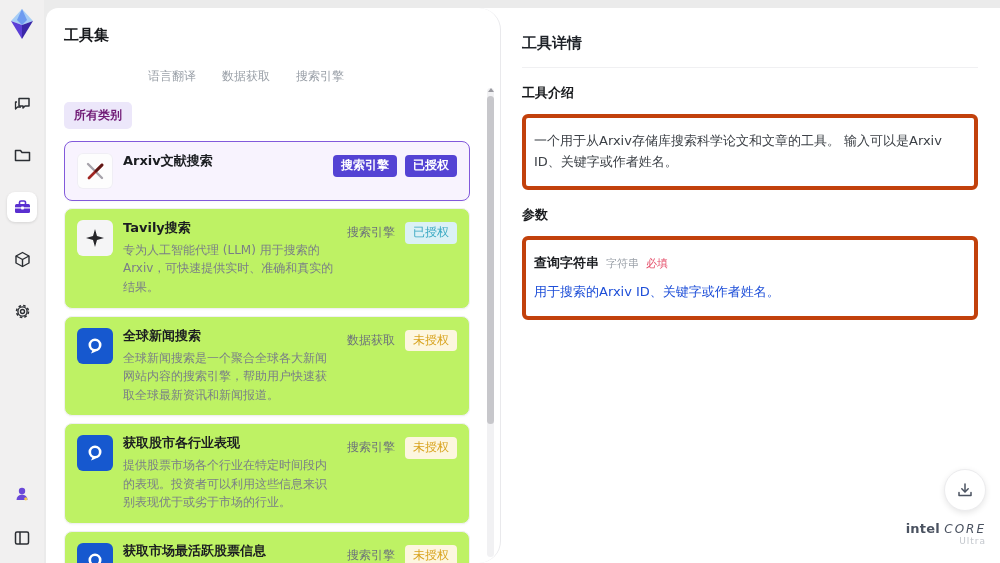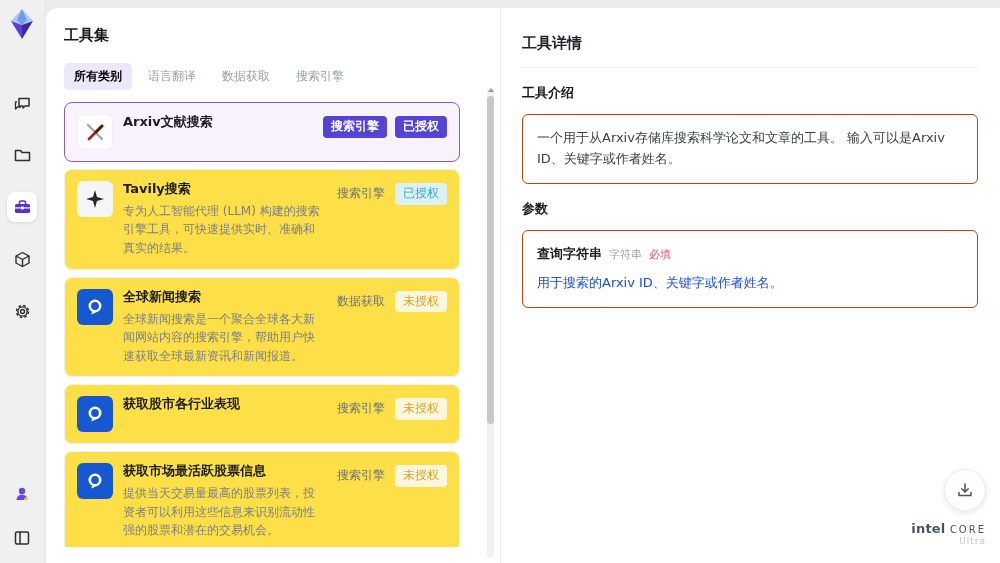--- a/index.html
+++ b/index.html
@@ -20,29 +20,29 @@
   .rail-btn.active { background:#ffffff; box-shadow:0 1px 3px rgba(0,0,0,.12); }
   .rail-bottom { position:absolute; bottom:10px; left:0; width:44px; display:flex; flex-direction:column; align-items:center; gap:14px; }
 
   
   .main-card {
     position:absolute; left:46px; top:8px; right:0; bottom:0;
     background:#ffffff; border-radius:12px 0 0 0; overflow:hidden;
   }
 
   
-  .list-pane { position:absolute; left:0; top:0; width:455px; height:100%; border-right:1px solid #e9e9ec; padding:18px 40px 0 18px; }
+  .list-pane { position:absolute; left:0; top:0; width:455px; height:100%; border-right:1px solid #e9e9ec; padding:18px 30px 0 18px;border-radius:22px; }
   .pane-title { font-size:15px; font-weight:bold; color:#17191c; }
   .tabs { display:flex; gap:6px; margin-top:18px; }
   .tab { font-size:12px; color:#9aa0a8; padding:5px 10px; border-radius:5px; cursor:pointer; white-space:nowrap; }
-  .tab.active { background:#ece7fa; color:#000000; font-weight:bold; }
+  .tab.active { background:#ece7fa; color:#701a75; font-weight:bold;margin-top:39px; }
 
   .tool-list { margin-top:12px; height:445px; overflow:hidden; }
   .tool-card {
-    background:#fde047; border:1px solid #f0f0f2; border-radius:8px;
+    background:#bef264; border:1px solid #f0f0f2; border-radius:8px;
     padding:11px 12px; margin-bottom:7px; display:flex; align-items:flex-start; cursor:pointer;
     box-shadow:0 1px 2px rgba(0,0,0,.03);
   }
   .tool-card.selected { background:#f8f3fe; border:1.5px solid #8259db; }
   .tool-icon { width:36px; height:36px; border-radius:6px; background:#f5f5f6; flex:0 0 36px;
     display:flex; align-items:center; justify-content:center; overflow:hidden; }
   .tool-icon.blue { background:#1658cf; }
   .tool-icon.white { background:#fdfdfd; box-shadow:0 0 0 1px #f0eef5 inset; }
   .tool-mid { flex:1 1 auto; margin:0 10px; min-width:0; }
   .tool-title { font-size:13px; font-weight:bold; color:#1b1d21; line-height:1.3; }
@@ -58,37 +58,37 @@
   
   .scrollbar { position:absolute; right:6px; top:80px; bottom:6px; width:7px; background:#f1f1f3; border-radius:4px; }
   .scroll-thumb { position:absolute; top:8px; left:0; width:7px; height:70%; background:#c7c7cb; border-radius:4px; }
   .scroll-caret { position:absolute; top:0; left:1px; width:0; height:0;
     border-left:3px solid transparent; border-right:3px solid transparent; border-bottom:4px solid #9a9aa0; }
 
   
   .detail-pane { position:absolute; left:456px; top:8px; right:0; height:100%; padding:18px 22px 0 20px; }
   .detail-header { font-size:15px; font-weight:bold; padding-bottom:14px; border-bottom:1px solid #f0f0f2; }
   .section-label { font-size:13px; font-weight:bold; margin-top:16px; color:#17191c; }
-  .detail-box { border:1px solid #c2410c; border-radius:6px; padding:13px 14px; margin-top:12px; font-size:13px; color:#3c4046; line-height:1.6; background:#fff; }
+  .detail-box { border:4px solid #c2410c; border-radius:6px; padding:13px 8px; margin-top:12px; font-size:13px; color:#3c4046; line-height:1.6; background:#fff; }
   .param-line { display:flex; align-items:baseline; gap:7px; }
   .param-name { font-size:13px; font-weight:bold; color:#1b1d21; }
   .param-type { font-size:11px; color:#9aa0a8; }
   .param-required { font-size:11px; color:#e5506b; }
   .param-desc { font-size:13px; color:#1d4ed8; margin-top:9px; }
 
   
   .download-fab {
     position:absolute; right:14px; bottom:52px; width:42px; height:42px; border-radius:50%;
     background:#ffffff; border:1px solid #ececee; box-shadow:0 2px 6px rgba(0,0,0,.10);
     display:flex; align-items:center; justify-content:center; cursor:pointer;
   }
   .intel-brand { position:absolute; right:14px; bottom:16px; text-align:center; color:#4a5260; line-height:1.1; }
   .intel-row { font-size:13px; letter-spacing:.2px; }
   .intel-word { font-weight:bold;text-align:right; }
-  .core-word { font-size:10px; letter-spacing:2px; }
+  .core-word { font-size:12px; letter-spacing:2px;font-style:italic; }
   .ultra-word { font-size:9px; color:#c3c7cd; text-align:right; margin-top:1px; letter-spacing:1px; }
 
   svg { display:block; }
 </style>
 </head>
 <body>
 
 <div class="rail">
   <div class="logo">
     <svg width="30" height="32" viewBox="0 0 30 32">
@@ -192,21 +192,21 @@
           </div>
         </div>
         <div class="tool-card">
           <div class="tool-icon ">
             <svg width="22" height="22" viewBox="0 0 22 22">
       <path d="M11 2 L13 9 L20 11 L13 13 L11 20 L9 13 L2 11 L9 9 Z" fill="#26262a"></path>
     </svg>
           </div>
           <div class="tool-mid">
             <div class="tool-title">Tavily搜索</div>
-            <div class="tool-desc">专为人工智能代理 (LLM) 构建的搜索引擎工具，可快速提供实时、准确和真实的结果。</div>
+            <div class="tool-desc">专为人工智能代理 (LLM) 用于搜索的Arxiv，可快速提供实时、准确和真实的结果。</div>
           </div>
           <div class="tool-badges">
             <span class="badge plain">搜索引擎</span>
             <span class="badge cyan">已授权</span>
           </div>
         </div>
         <div class="tool-card">
           <div class="tool-icon blue">
             <svg width="22" height="22" viewBox="0 0 22 22" fill="none">
       <circle cx="11" cy="10" r="5.2" stroke="#ffffff" stroke-width="2.6"></circle>
@@ -224,20 +224,21 @@
         </div>
         <div class="tool-card">
           <div class="tool-icon blue">
             <svg width="22" height="22" viewBox="0 0 22 22" fill="none">
       <circle cx="11" cy="10" r="5.2" stroke="#ffffff" stroke-width="2.6"></circle>
       <path d="M8.5 15.5 L7 18.5 L12 16.5" fill="#ffffff"></path>
     </svg>
           </div>
           <div class="tool-mid">
             <div class="tool-title">获取股市各行业表现</div>
+            <div class="tool-desc">提供股票市场各个行业在特定时间段内的表现。投资者可以利用这些信息来识别表现优于或劣于市场的行业。</div>
           </div>
           <div class="tool-badges">
             <span class="badge plain">搜索引擎</span>
             <span class="badge yellow">未授权</span>
           </div>
         </div>
         <div class="tool-card">
           <div class="tool-icon blue">
             <svg width="22" height="22" viewBox="0 0 22 22" fill="none">
       <circle cx="11" cy="10" r="5.2" stroke="#ffffff" stroke-width="2.6"></circle>

